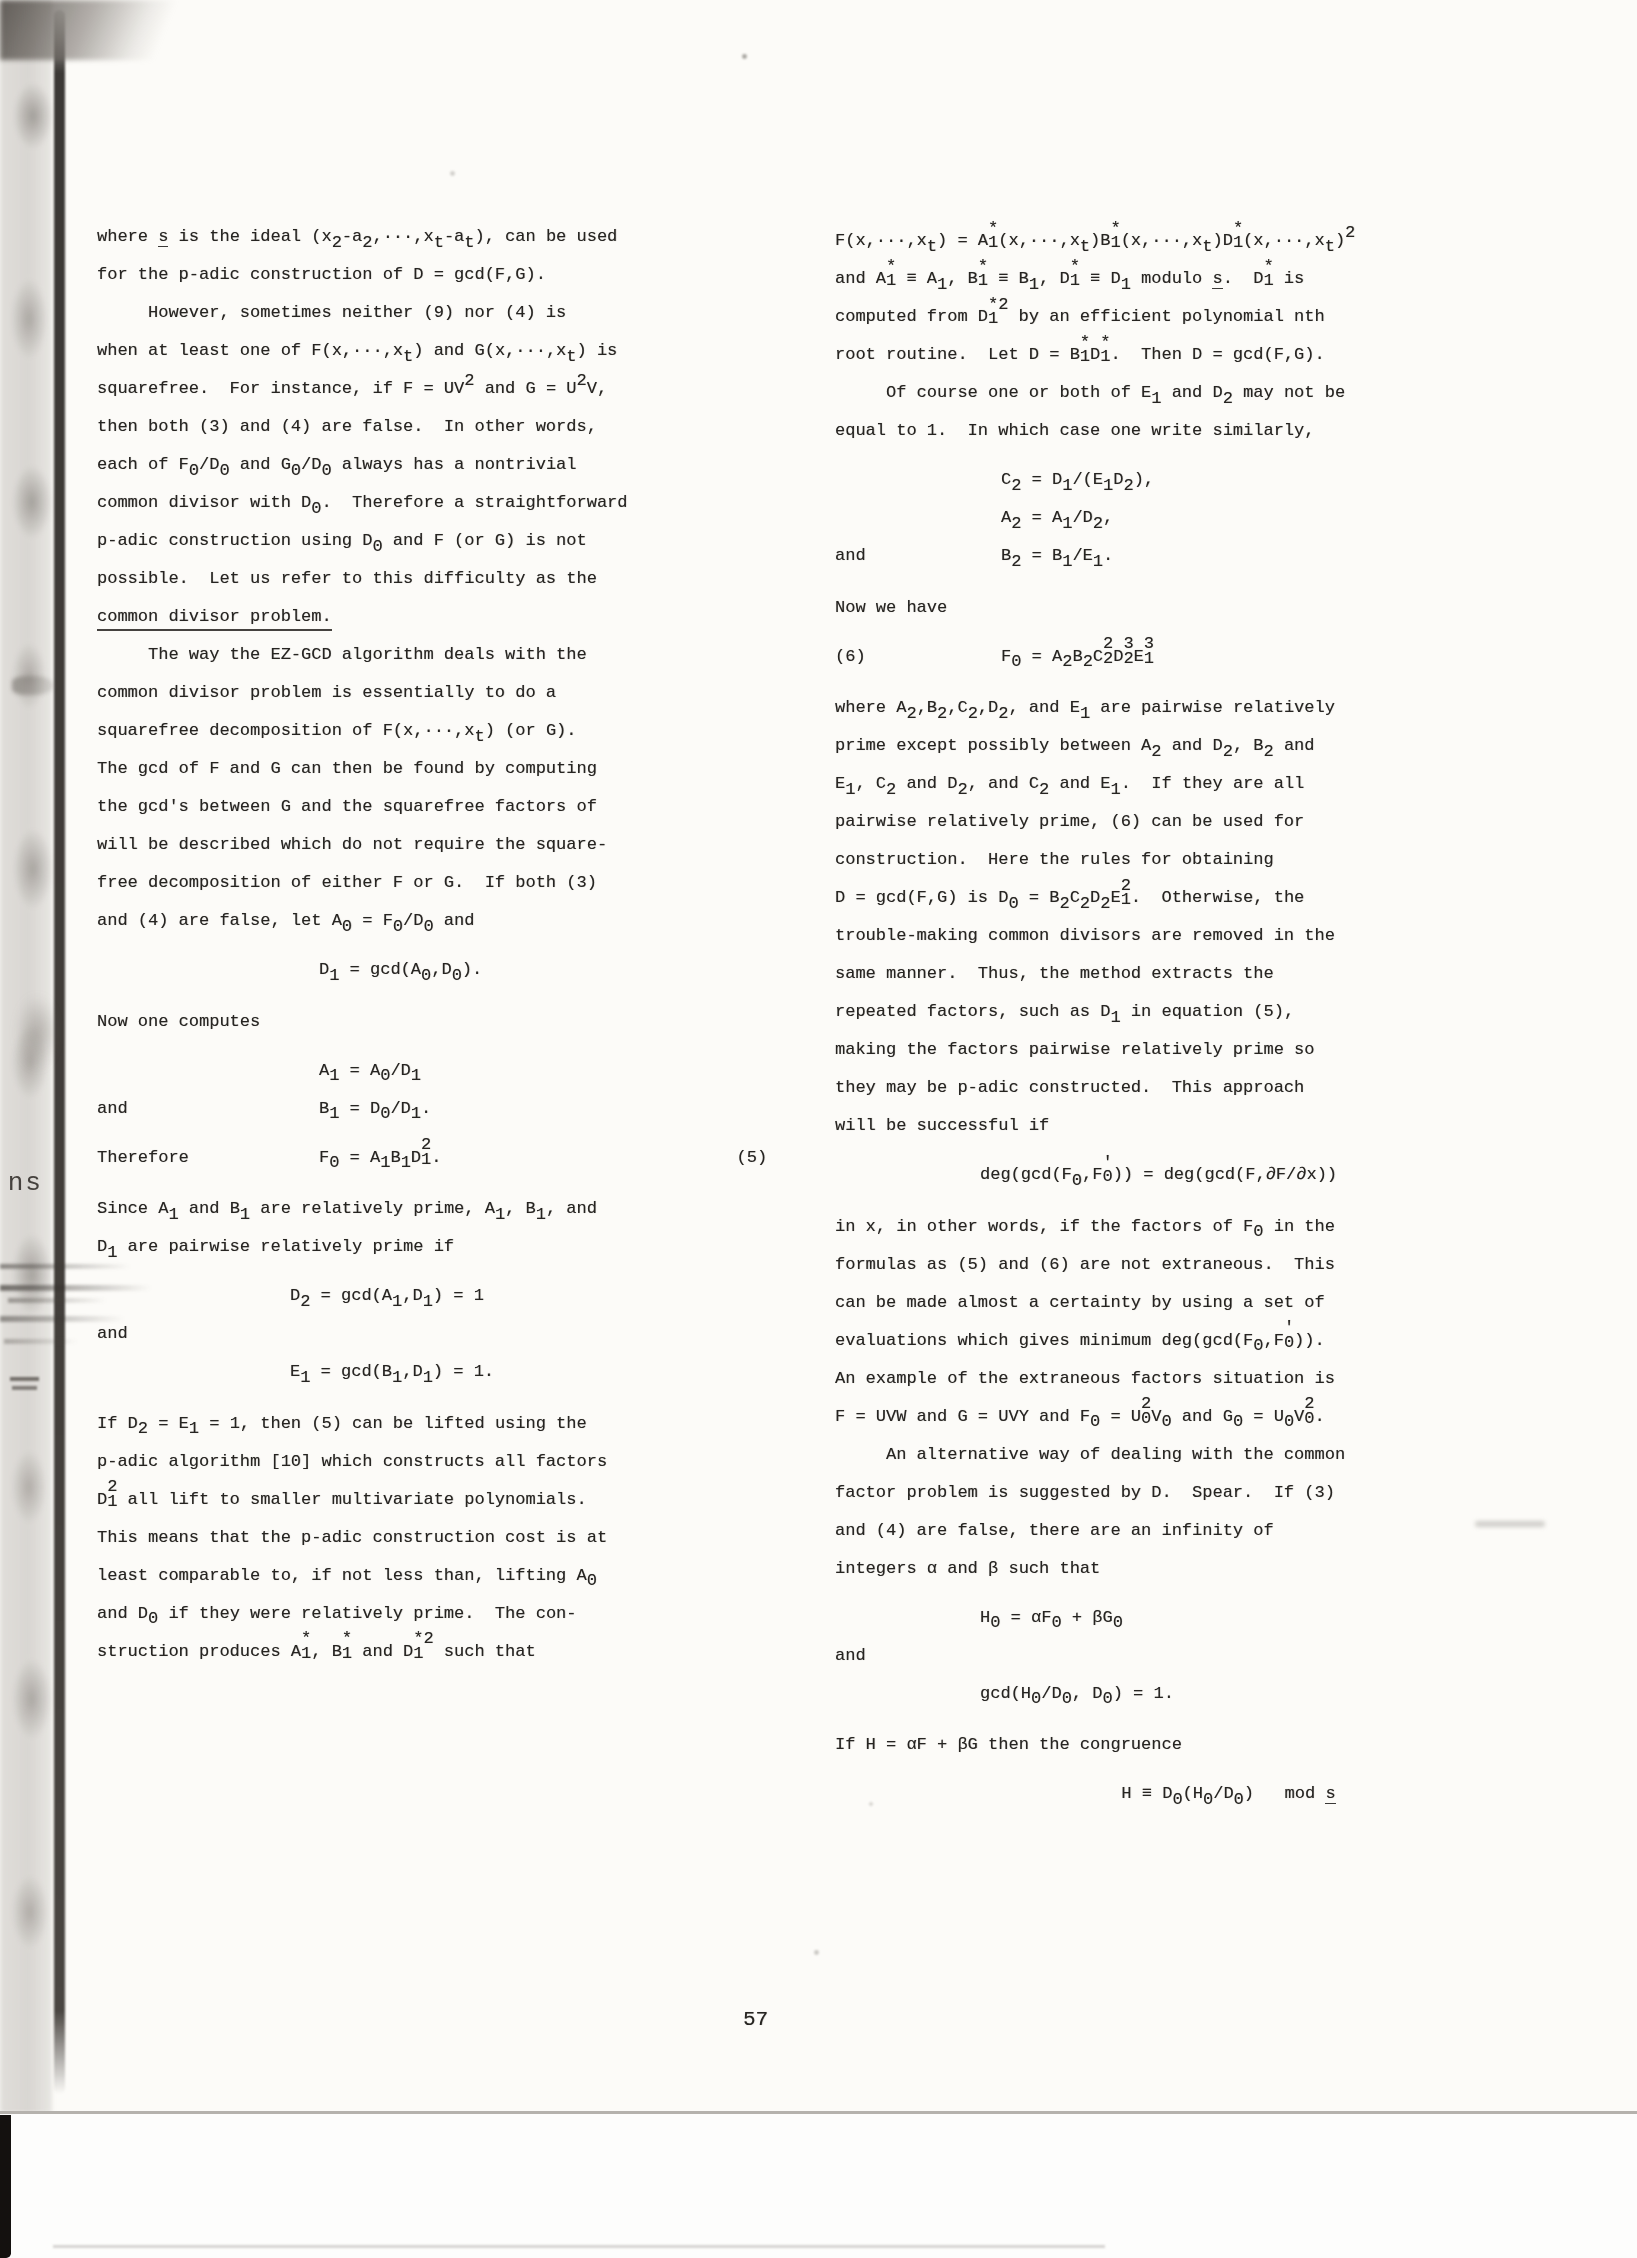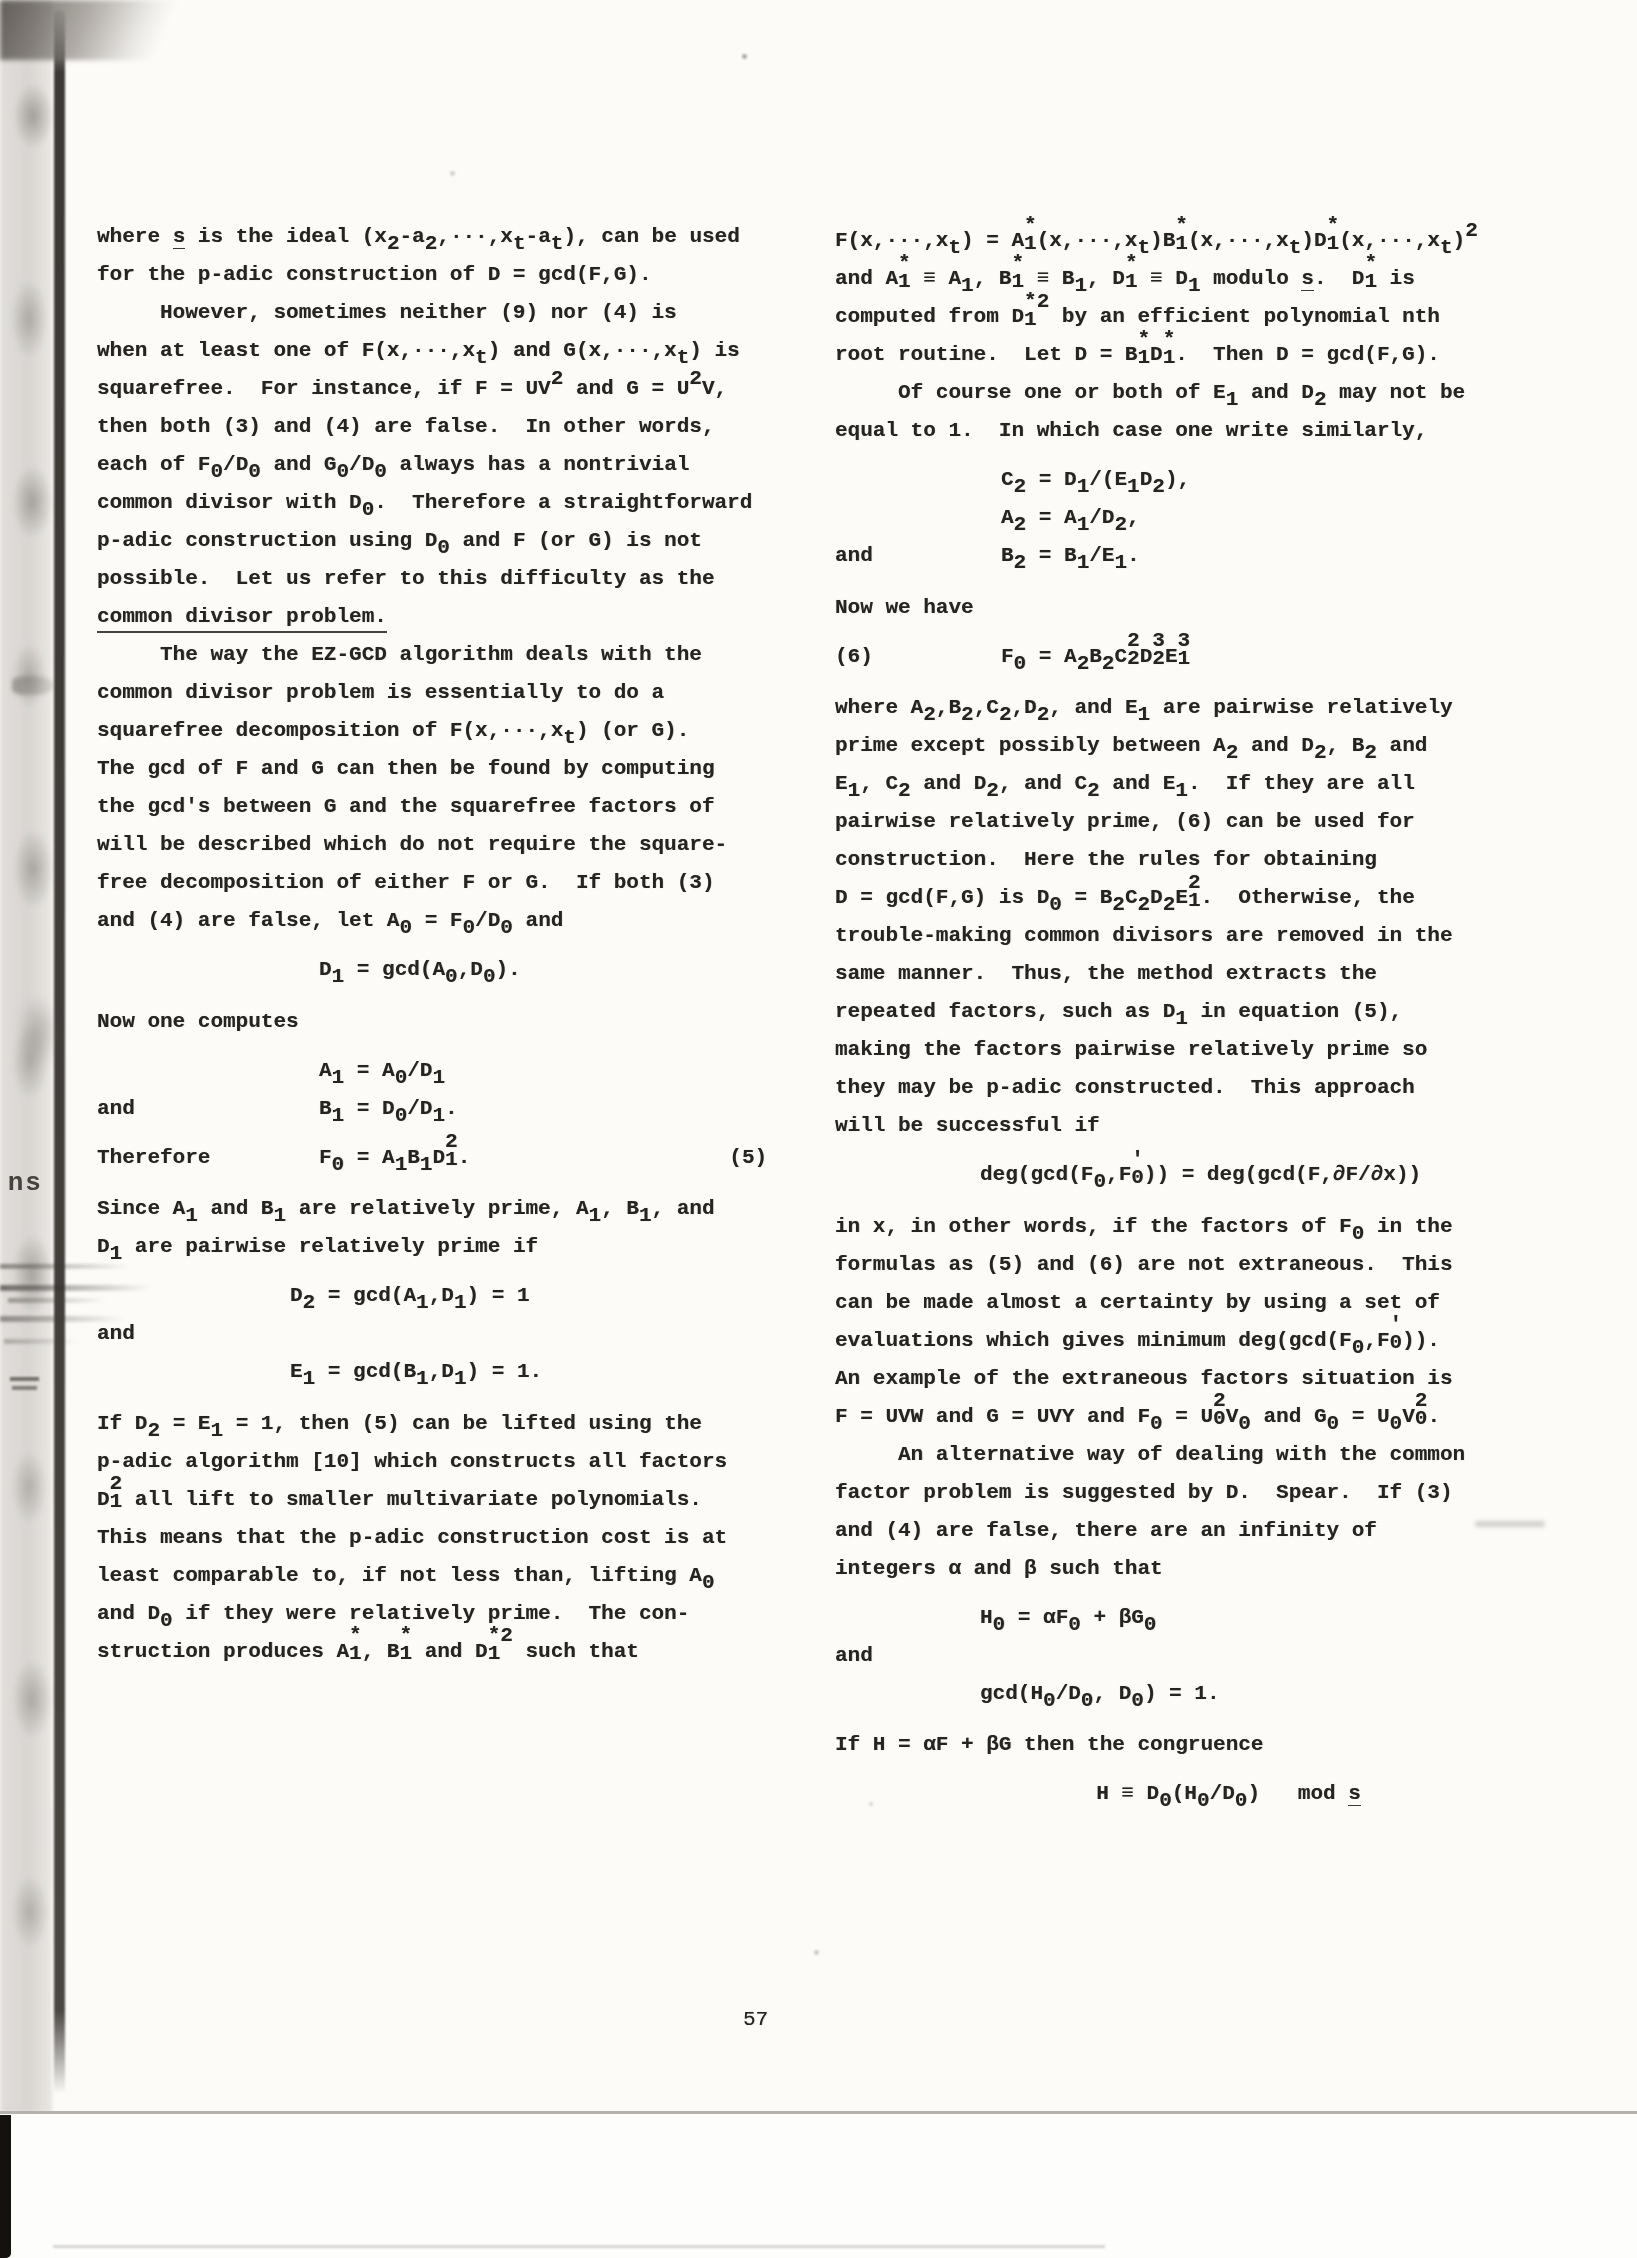--- a/index.html
+++ b/index.html
@@ -31,21 +31,21 @@
     background:linear-gradient(to bottom, rgba(58,54,50,.15), #3c3936 3%, #433f3b 65%, #4a4642 96%, rgba(74,70,66,0));
     border-radius:5.8px; filter:blur(1.2px);
   }
   .corner-wedge{
     position:absolute; left:0; top:0; width:193px; height:60px;
     background:linear-gradient(112deg, rgba(75,70,65,.85), rgba(120,114,108,.55) 45%, rgba(160,155,148,.18) 70%, transparent 82%);
     filter:blur(2.9px);
   }
   .margin-ns{
     position:absolute; left:7.7px; top:1168px;
-    font-size:26px; font-weight:bold; color:#45413d; letter-spacing:1.9px;
+    font-size:26px; font-weight:normal; color:#45413d; letter-spacing:1.9px;
     filter:blur(0.4px);
   }
   .ns-streaks{
     position:absolute; left:0; top:1258px; width:169px; height:97px;
     background-image:
       linear-gradient(90deg, rgba(62,58,54,.55), rgba(62,58,54,0) 90%),
       linear-gradient(90deg, rgba(52,48,44,.65), rgba(52,48,44,0) 95%),
       linear-gradient(90deg, rgba(70,65,60,.45), rgba(70,65,60,0) 85%),
       linear-gradient(90deg, rgba(60,56,52,.50), rgba(60,56,52,0) 92%),
       linear-gradient(90deg, rgba(75,70,65,.35), rgba(75,70,65,0) 80%);
@@ -69,21 +69,21 @@
   .dash-right{position:absolute; left:1475px; top:1521px; width:70px; height:5.8px;
     background:rgba(130,125,119,.35); border-radius:2.9px; filter:blur(1.9px);}
   .bottom-edge{position:absolute; left:0; top:2111px; width:1638px; height:2.9px;
     background:#b5b2ad; filter:blur(0.6px);}
   .below-page{position:absolute; left:0; top:2114px; width:1638px; height:145px; background:#fdfdfc;}
   .black-bar{position:absolute; left:0; top:2115px; width:10.6px; height:143px;
     background:#14110f; border-radius:0 0 4.8px 0; filter:blur(0.4px);}
   .bottom-streak{position:absolute; left:53px; top:2245px; width:1052px; height:2.9px;
     background:rgba(152,148,142,.38); filter:blur(1px);}
   
-  .col{position:absolute; font-size:21px; text-shadow:0.3px 0.3px 0.7px rgba(35,32,28,.45);font-weight:bold;}
+  .col{position:absolute; font-size:17px; text-shadow:0.3px 0.3px 0.7px rgba(35,32,28,.45);}
   .col-left{left:97px; top:218px; width:672px;}
   .col-right{left:835px; top:222px; width:676px;}
   .line{position:relative; height:38px; line-height:38px; white-space:pre;}
   .mt{margin-top:11px;} .mb{margin-bottom:13.5px;}
   .lbl{position:absolute; left:0; top:0;}
   .num{position:absolute; right:1.9px; top:0;}
   .oa{padding-left:222px;} .ob{padding-left:193px;} .oc{padding-left:166px;}
   .oe{padding-left:145px;} .of{padding-left:111px;text-align:center;}
   .sub{position:relative; top:.34em;}
   .sup{position:relative; top:-.5em;}

